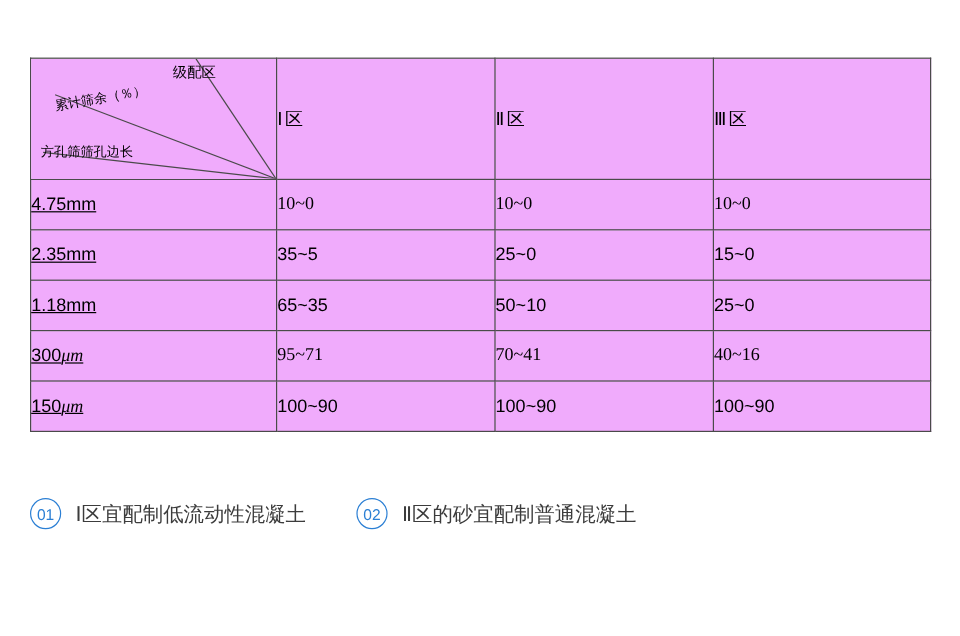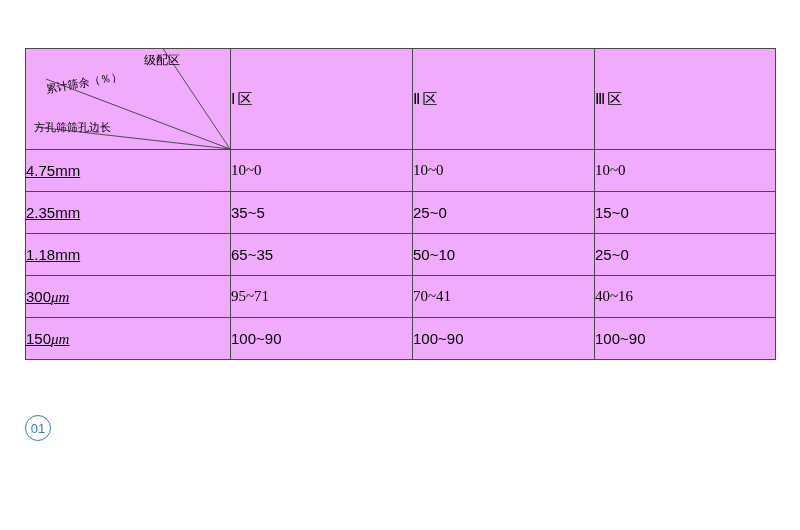--- a/index.html
+++ b/index.html
@@ -212,18 +212,23 @@
           <td class="val">100~90</td>
         </tr>
       </tbody>
     </table>
   </div>
 
   <div class="notes">
     <div class="note-row">
       <div class="note">
         <div class="badge">01</div>
+        <div class="note-text">Ⅰ区宜配制低流动性混凝土</div>
       </div>
       <div class="note-gap"></div>
+      <div class="note">
+        <div class="badge">02</div>
+        <div class="note-text">Ⅱ区的砂宜配制普通混凝土</div>
+      </div>
     </div>
   </div>
 
 </div>
 
 </body></html>

